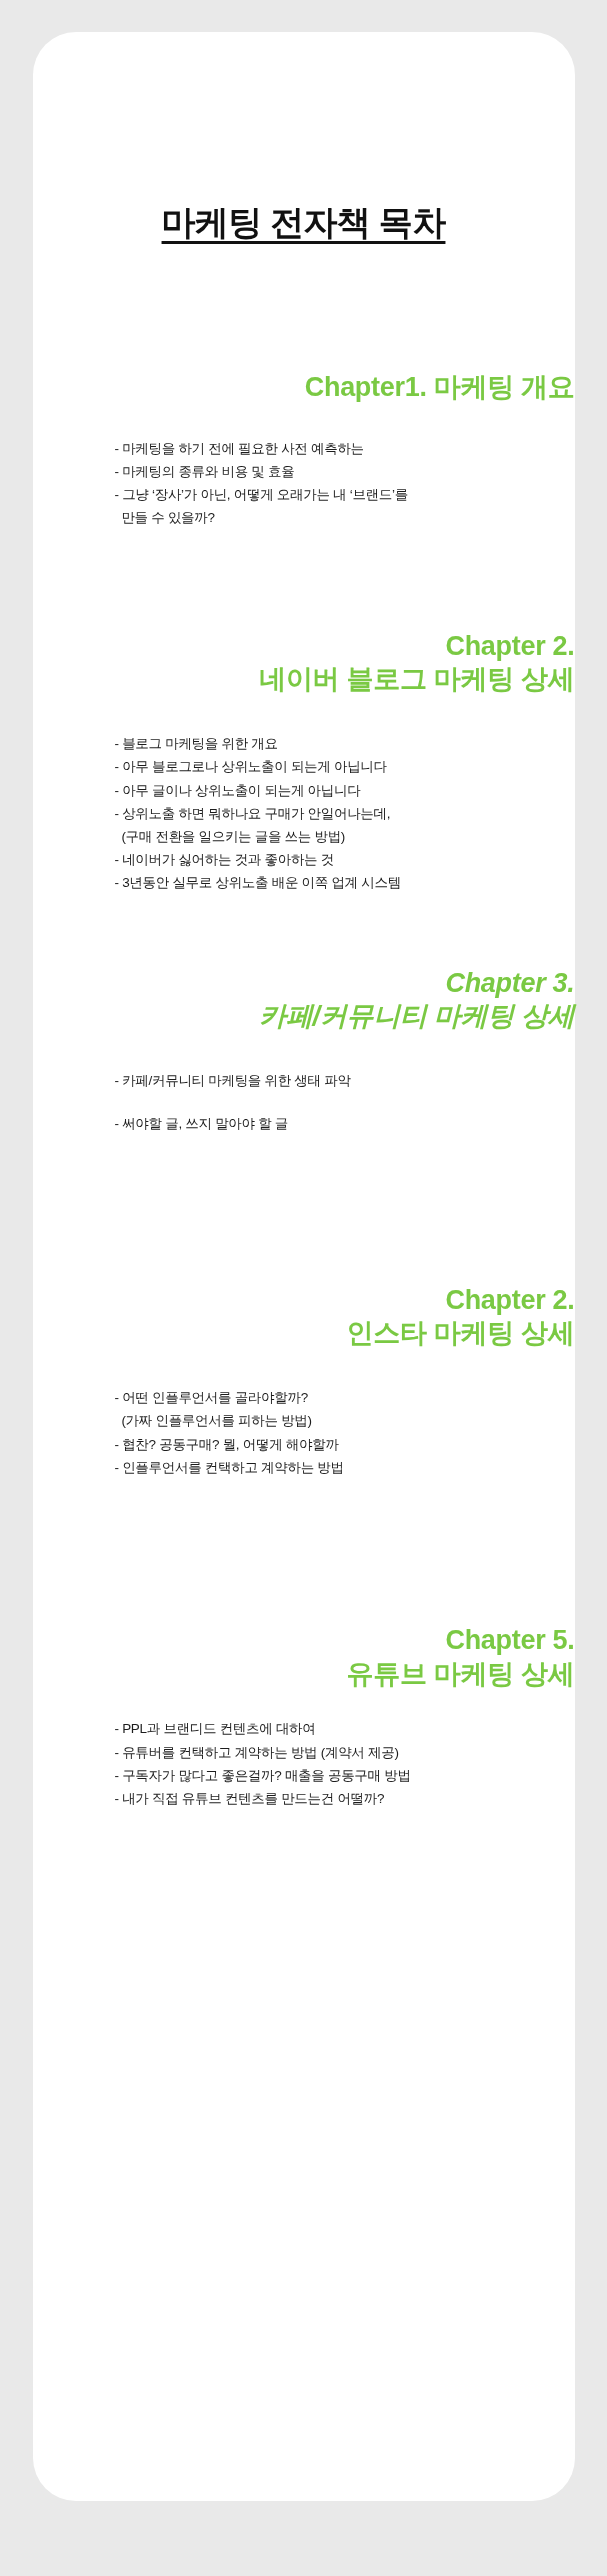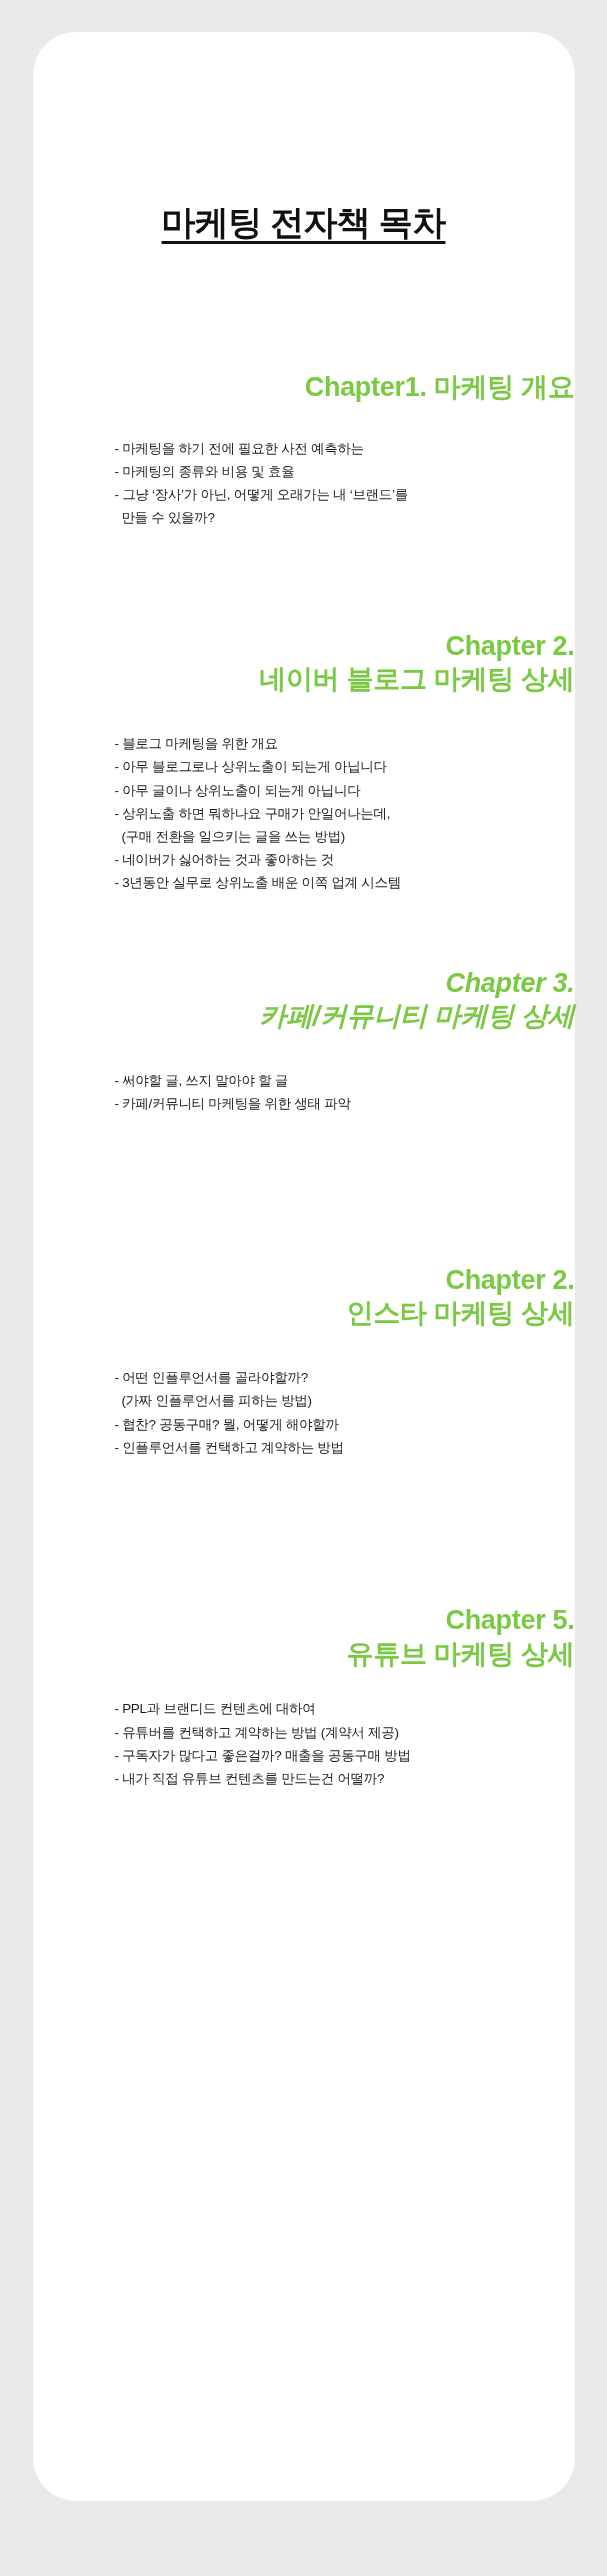--- a/index.html
+++ b/index.html
@@ -116,22 +116,22 @@
         <div class="bullet">- 3년동안 실무로 상위노출 배운 이쪽 업계 시스템</div>
       </div>
     </section>
 
     <section class="chapter">
       <div class="chapter-head sp-ch3-head">
         <span class="ln">Chapter 3.</span>
         <span class="ln">카페/커뮤니티 마케팅 상세</span>
       </div>
       <div class="bullets sp-ch3-list">
+        <div class="bullet">- 카페/커뮤니티 마케팅을 위한 생태 파악</div>
         <div class="bullet gap">- 써야할 글, 쓰지 말아야 할 글</div>
-        <div class="bullet">- 카페/커뮤니티 마케팅을 위한 생태 파악</div>
       </div>
     </section>
 
     <section class="chapter">
       <div class="chapter-head sp-ch4-head">
         <span class="ln">Chapter 2.</span>
         <span class="ln">인스타 마케팅 상세</span>
       </div>
       <div class="bullets sp-ch4-list">
         <div class="bullet">- 어떤 인플루언서를 골라야할까?

